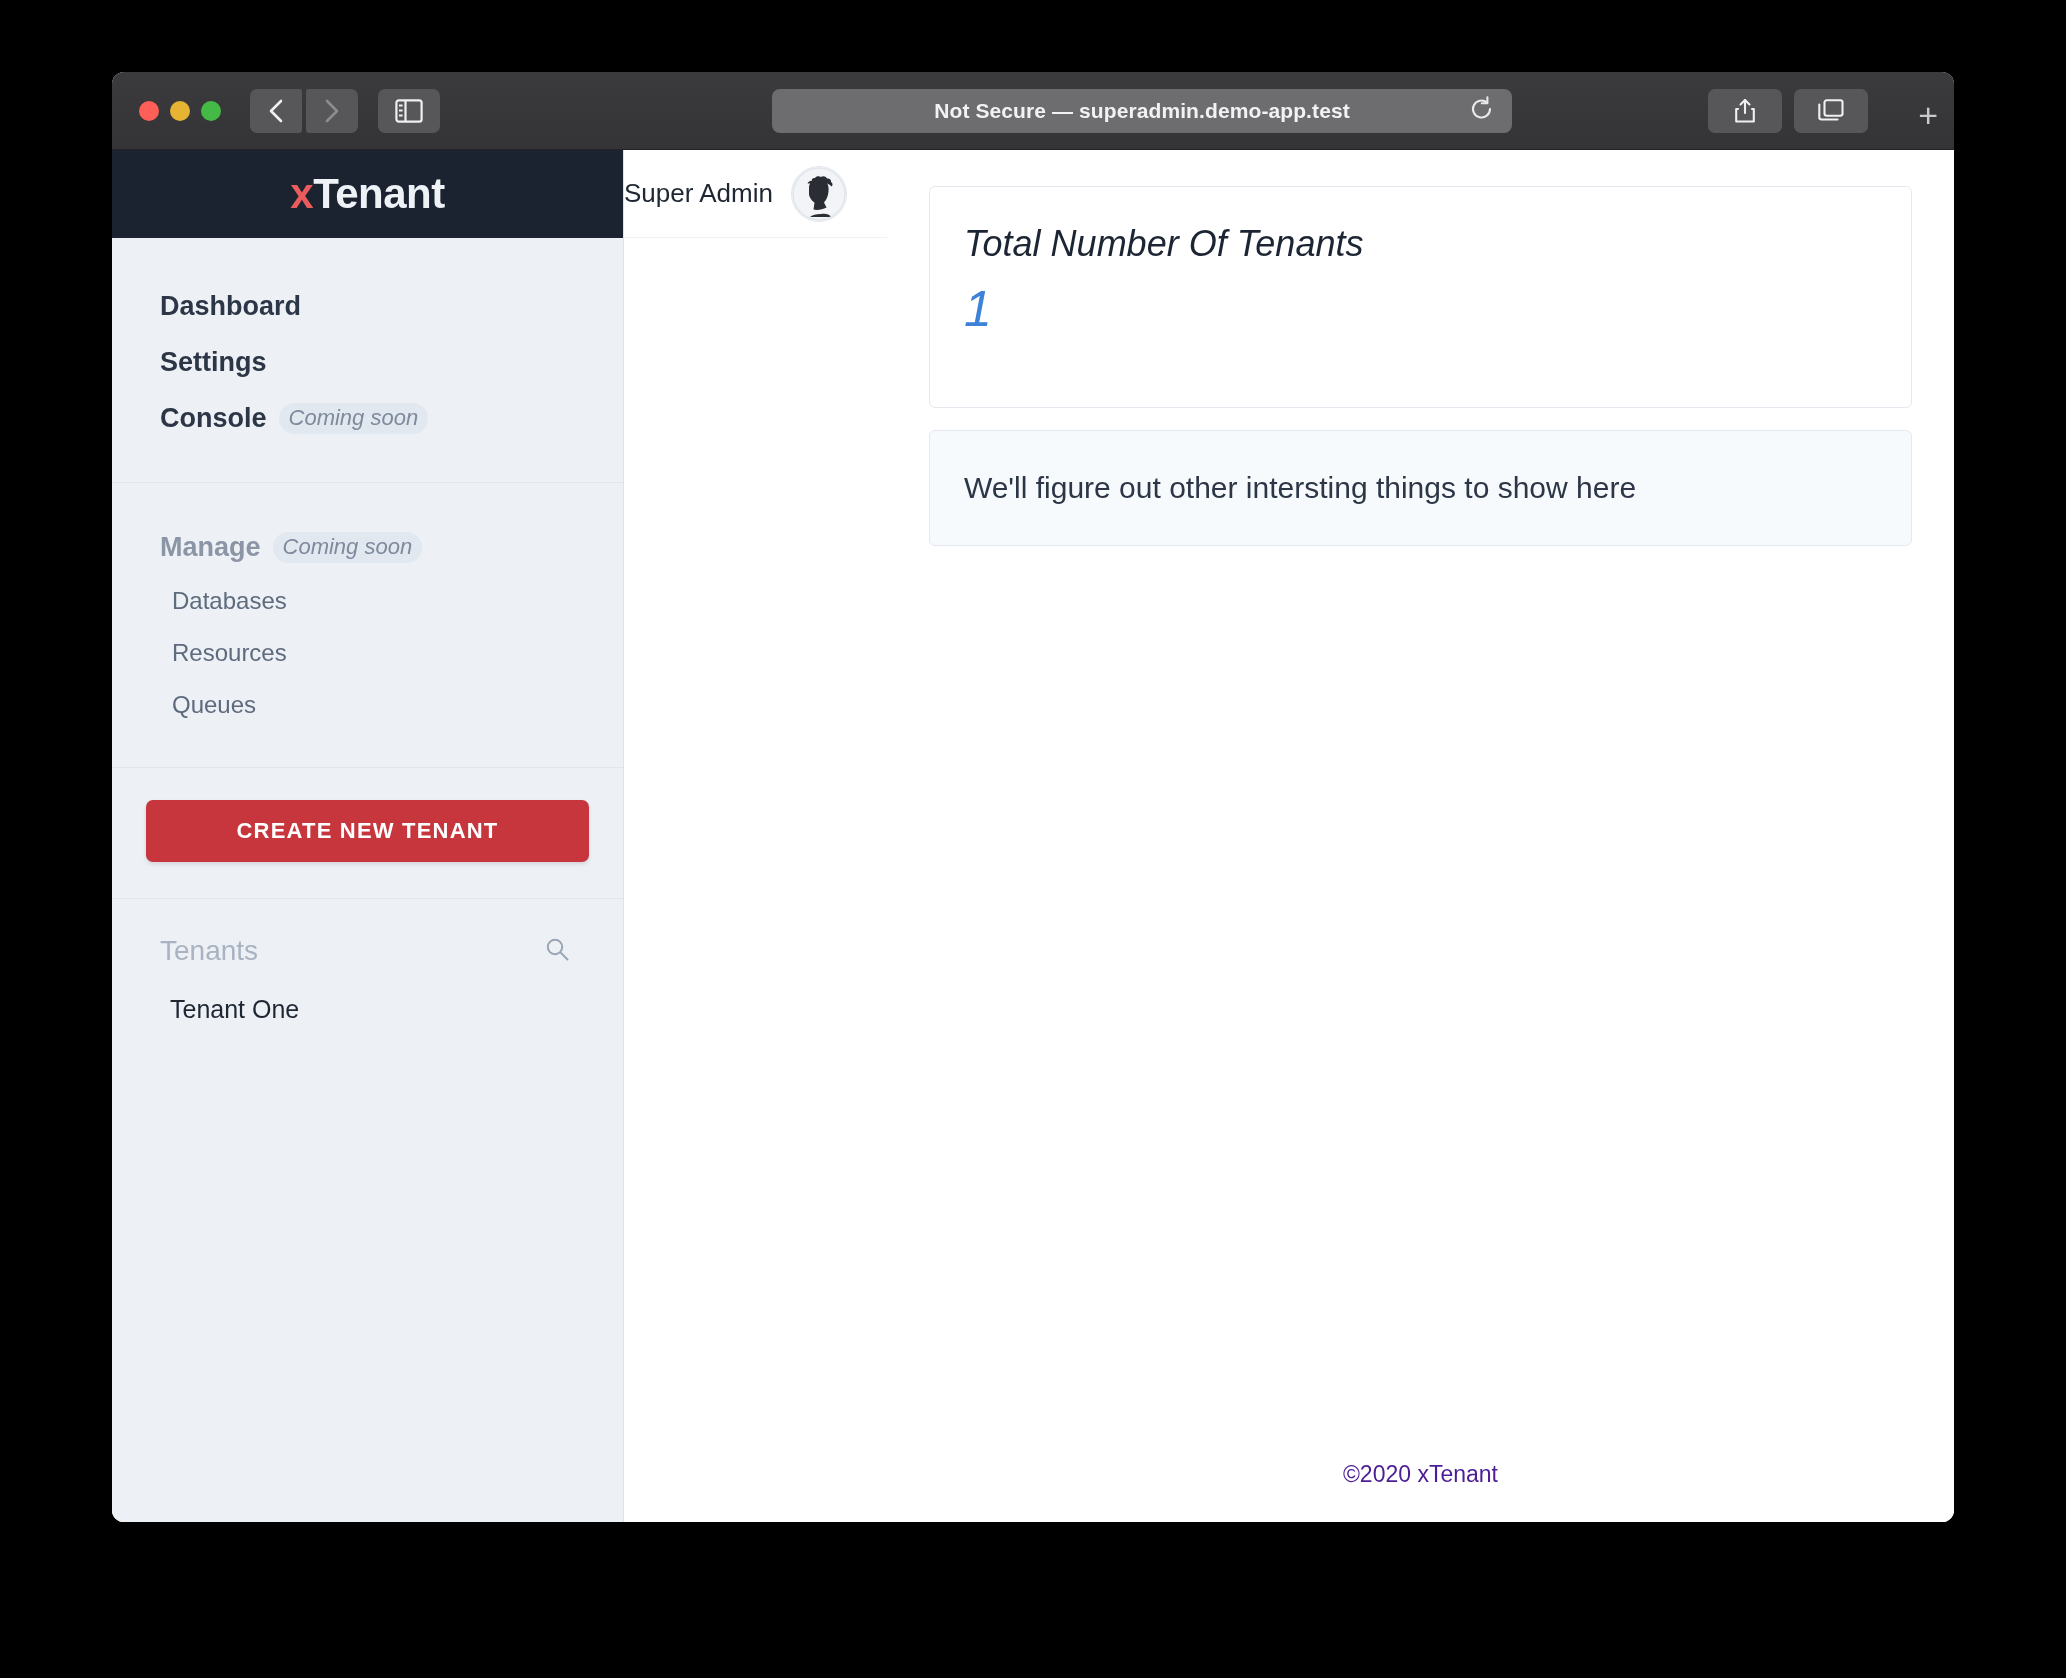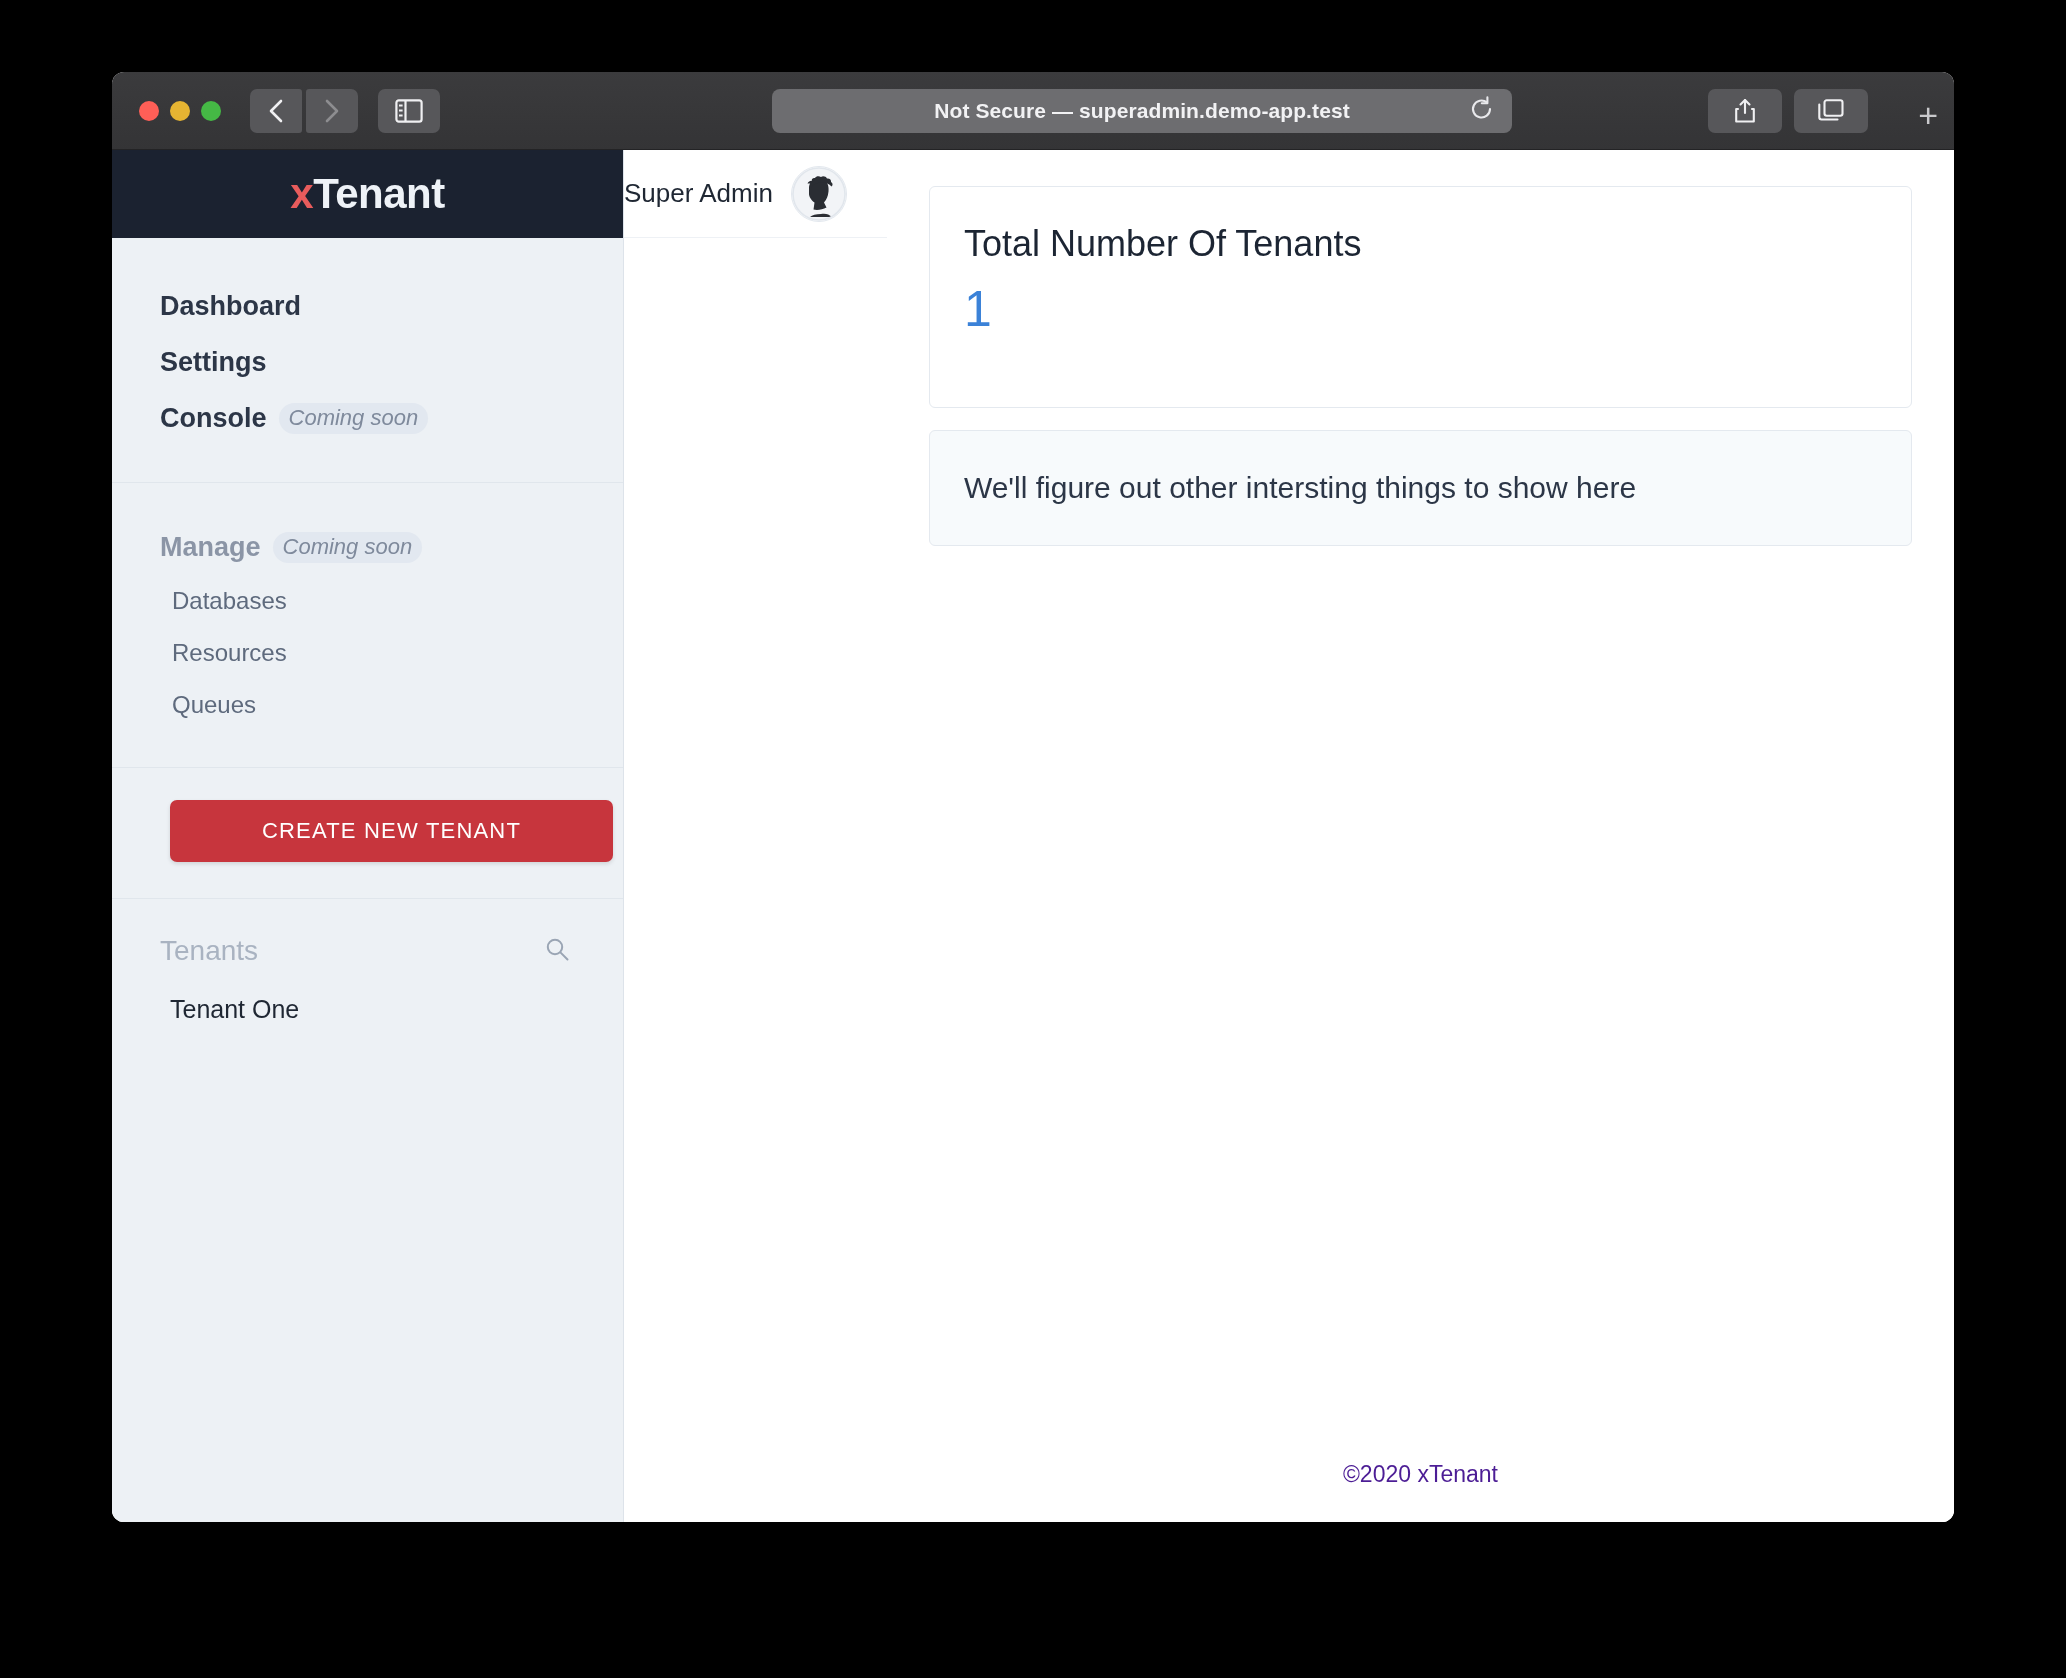--- a/index.html
+++ b/index.html
@@ -169,26 +169,25 @@
     border-bottom: 1px solid #e0e6ec;
   }
   .cta {
     width: 100%;
     height: 62px;
     background: #c7353d;
     border: none;
     border-radius: 7px;
     color: #ffffff;
     font-size: 22px;
-    font-weight: 400;
+    font-weight: 700;
     letter-spacing: 1.2px;
     font-family: "Liberation Sans", sans-serif;
     cursor: pointer;
     box-shadow: 0 2px 4px rgba(0,0,0,0.12);
-    margin-left: 24px;
   }
 
   .tenants-head {
     display: flex; align-items: center; justify-content: space-between;
     padding: 36px 52px 0 48px;
   }
   .tenants-title {
     font-size: 28px;
     font-weight: 400;
     color: #a9b3c1;
@@ -234,20 +233,21 @@
     display: flex;
     gap: 20px;
   }
   .card {
     flex: 1;
     background: #ffffff;
     border: 1px solid #e4e9ef;
     border-radius: 6px;
     padding: 36px 34px 40px 34px;
     min-height: 222px;
+    font-style: italic;
   }
   .card-title {
     font-size: 36px;
     color: #1c2533;
     font-weight: 400;
     margin-bottom: 14px;
   }
   .card-value {
     font-size: 50px;
     font-weight: 400;

